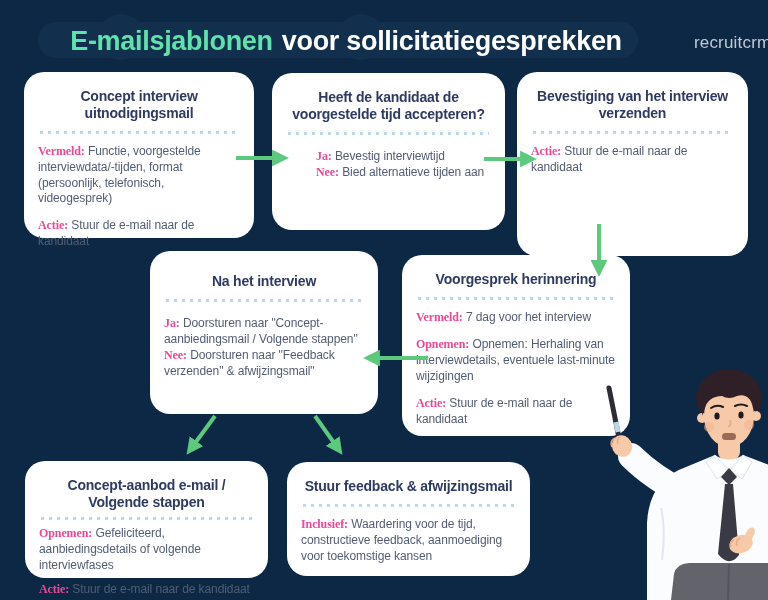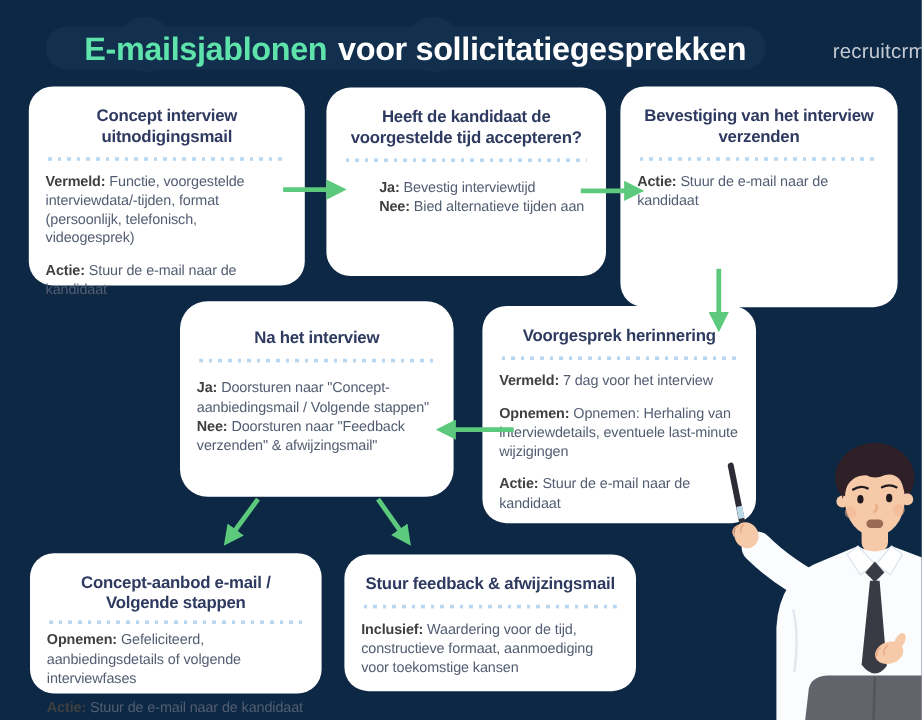--- a/index.html
+++ b/index.html
@@ -41,28 +41,28 @@
   .card-title{
     text-align:center;font-weight:700;color:#2e3a60;
     font-size:14px;line-height:1.2;letter-spacing:-0.2px;
     margin-top:4px;
   }
   .dots{
     height:3px;margin:9px 2px 10px;
     background:repeating-linear-gradient(90deg,#b9d7f0 0 3px,transparent 3px 8px);
   }
   .card-body{color:#535d72;font-size:12px;line-height:1.33;letter-spacing:-0.1px;}
-  .card-body b{color:#404040;}
+  .card-body b{color:#ec4899;font-family:Liberation Serif, serif;}
   .sec{margin:0 0 11px;}
   .tight .sec{margin:0;}
   .c1{left:24px;top:72px;width:230px;height:166px;}
   .c2{left:272px;top:73px;width:233px;height:157px;}
   .c2 .card-body{padding-left:30px;margin-top:14px;}
   .c3{left:517px;top:72px;width:231px;height:184px;}
-  .c4{left:150px;top:251px;width:228px;height:163px;border-radius:23px;}
+  .c4{left:150px;top:251px;width:228px;height:163px;}
   .c4 .card-title{margin-top:10px;}
   .c4 .card-body{margin-top:14px;}
   .c5{left:402px;top:255px;width:228px;height:181px;}
   .c6{left:25px;top:461px;width:243px;height:117px;}
   .c6 .dots{margin:6px 2px 6px;}
   .c6 .sec,.c7 .sec{margin:0 0 9px;}
   .c7{left:287px;top:462px;width:243px;height:114px;}
   
   .arrows{position:absolute;left:0;top:0;z-index:3;pointer-events:none;}
   .arrows line{stroke:#5dc97c;stroke-width:4;}
@@ -131,21 +131,21 @@
     <div class="card-body">
       <p class="sec"><b>Opnemen:</b> <span>Gefeliciteerd, aanbiedingsdetails of volgende interviewfases</span></p>
       <p class="sec"><b>Actie:</b> <span>Stuur de e-mail naar de kandidaat</span></p>
     </div>
   </div>
 
   <div class="card c7">
     <div class="card-title">Stuur feedback &amp; afwijzingsmail</div>
     <div class="dots"></div>
     <div class="card-body">
-      <p class="sec"><b>Inclusief:</b> <span>Waardering voor de tijd, constructieve formaat, aanmoediging voor toekomstige kansen</span></p>
+      <p class="sec"><b>Inclusief:</b> <span>Waardering voor de tijd, constructieve feedback, aanmoediging voor toekomstige kansen</span></p>
     </div>
   </div>
 
   <svg class="arrows" width="768" height="600" viewBox="0 0 768 600">
     <defs>
       <marker id="ah" viewBox="0 0 10 10" refX="6.5" refY="5" markerWidth="4.2" markerHeight="4.2" orient="auto">
         <path d="M0 0 L10 5 L0 10 Z" fill="#5dc97c"></path>
       </marker>
     </defs>
     <line x1="236" y1="158" x2="283" y2="158" marker-end="url(#ah)"></line>

